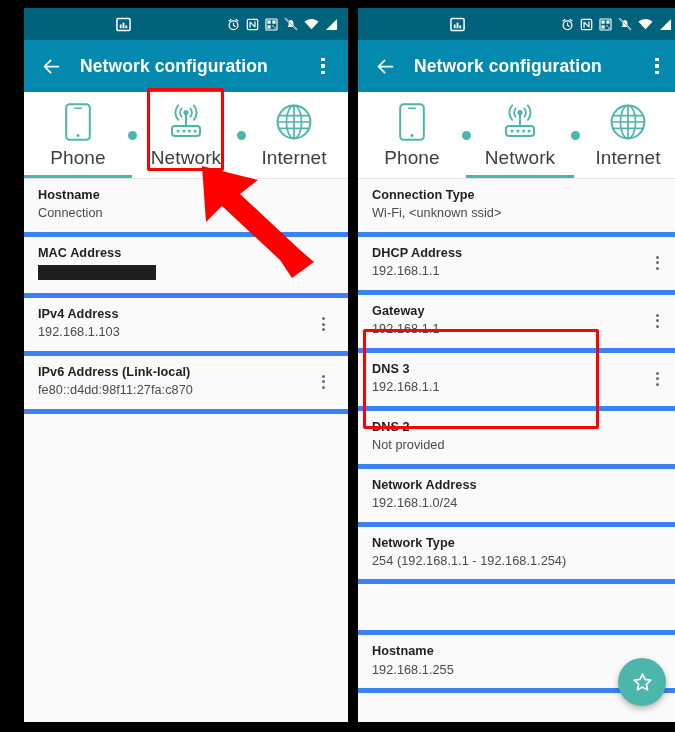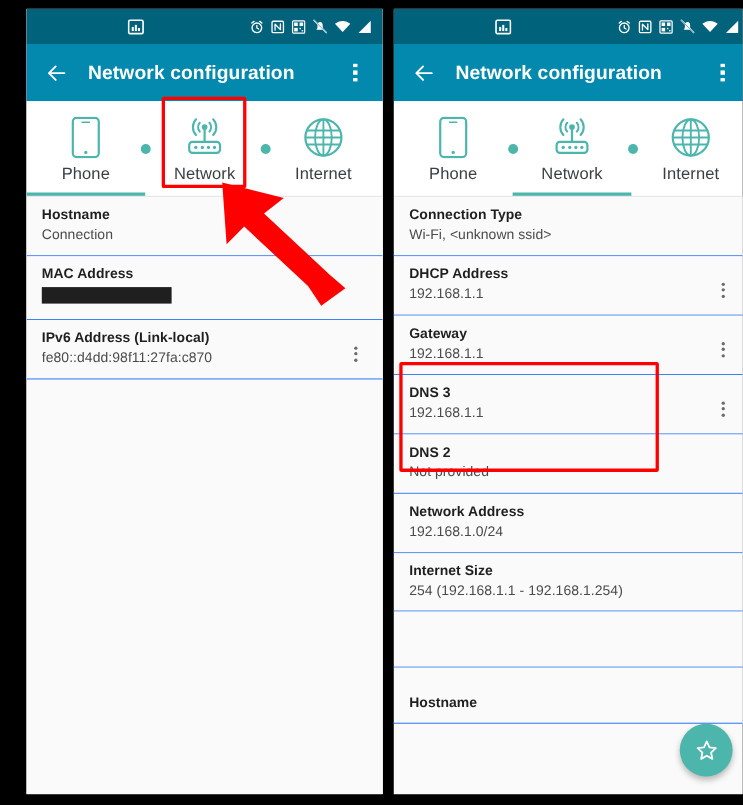--- a/index.html
+++ b/index.html
@@ -91,21 +91,21 @@
     display: flex;
     flex-direction: column;
     align-items: center;
     justify-content: center;
     gap: 4px;
     cursor: pointer;
     position: relative;
   }
   .tab-icon { height: 42px; display: flex; align-items: center; justify-content: center; }
   .tab-label {
-    font-size: 15px;
+    font-size: 19px;
     color: #3c4043;
     letter-spacing: 0.1px;
   }
   .tab-dot {
     position: absolute;
     top: 39px;
     width: 9px; height: 9px;
     border-radius: 50%;
     background: #4db6ac;
   }
@@ -116,23 +116,23 @@
     bottom: 0;
     height: 3.5px;
     background: #4db6ac;
   }
 
   
   .list { flex: 1 1 auto; background: #fafafa; overflow: hidden; position: relative; }
   .row {
     min-height: 51px;
     padding: 8px 14px 9px 14px;
-    border-bottom: 1px solid #3b82f6;
-    display: flex;
-    align-items: flex-end;
+    border-bottom: 5px solid #3b82f6;
+    display: flex;
+    align-items: center;
     background: #fafafa;
   }
   .row-text { flex: 1 1 auto; min-width: 0; }
   .row-title {
     font-size: 12.7px;
     font-weight: bold;
     color: #1f1f1f;
     line-height: 1.35;
     letter-spacing: 0.05px;
   }
@@ -302,20 +302,31 @@
         <div class="row">
           <div class="row-text"><div class="row-title">MAC Address</div><span class="redacted"></span></div>
           <div class="row-menu empty">
             <i></i>
             <i></i>
             <i></i>
           </div>
         </div>
         <div class="row">
           <div class="row-text">
+            <div class="row-title">IPv4 Address</div>
+            <div class="row-value">192.168.1.103</div>
+          </div>
+          <div class="row-menu">
+            <i></i>
+            <i></i>
+            <i></i>
+          </div>
+        </div>
+        <div class="row">
+          <div class="row-text">
             <div class="row-title">IPv6 Address (Link-local)</div>
             <div class="row-value">fe80::d4dd:98f11:27fa:c870</div>
           </div>
           <div class="row-menu">
             <i></i>
             <i></i>
             <i></i>
           </div>
         </div>
       </div>
@@ -483,39 +494,40 @@
             <div class="row-value">192.168.1.0/24</div>
           </div>
           <div class="row-menu empty">
             <i></i>
             <i></i>
             <i></i>
           </div>
         </div>
         <div class="row">
           <div class="row-text">
-            <div class="row-title">Internet Size</div>
+            <div class="row-title">Network Type</div>
             <div class="row-value">254 (192.168.1.1 - 192.168.1.254)</div>
           </div>
           <div class="row-menu empty">
             <i></i>
             <i></i>
             <i></i>
           </div>
         </div>
         <div class="row">
           <div class="row-menu empty">
             <i></i>
             <i></i>
             <i></i>
           </div>
         </div>
         <div class="row">
           <div class="row-text">
             <div class="row-title">Hostname</div>
+            <div class="row-value">192.168.1.255</div>
           </div>
           <div class="row-menu empty">
             <i></i>
             <i></i>
             <i></i>
           </div>
         </div>
       </div>
 
     <div class="fab">

